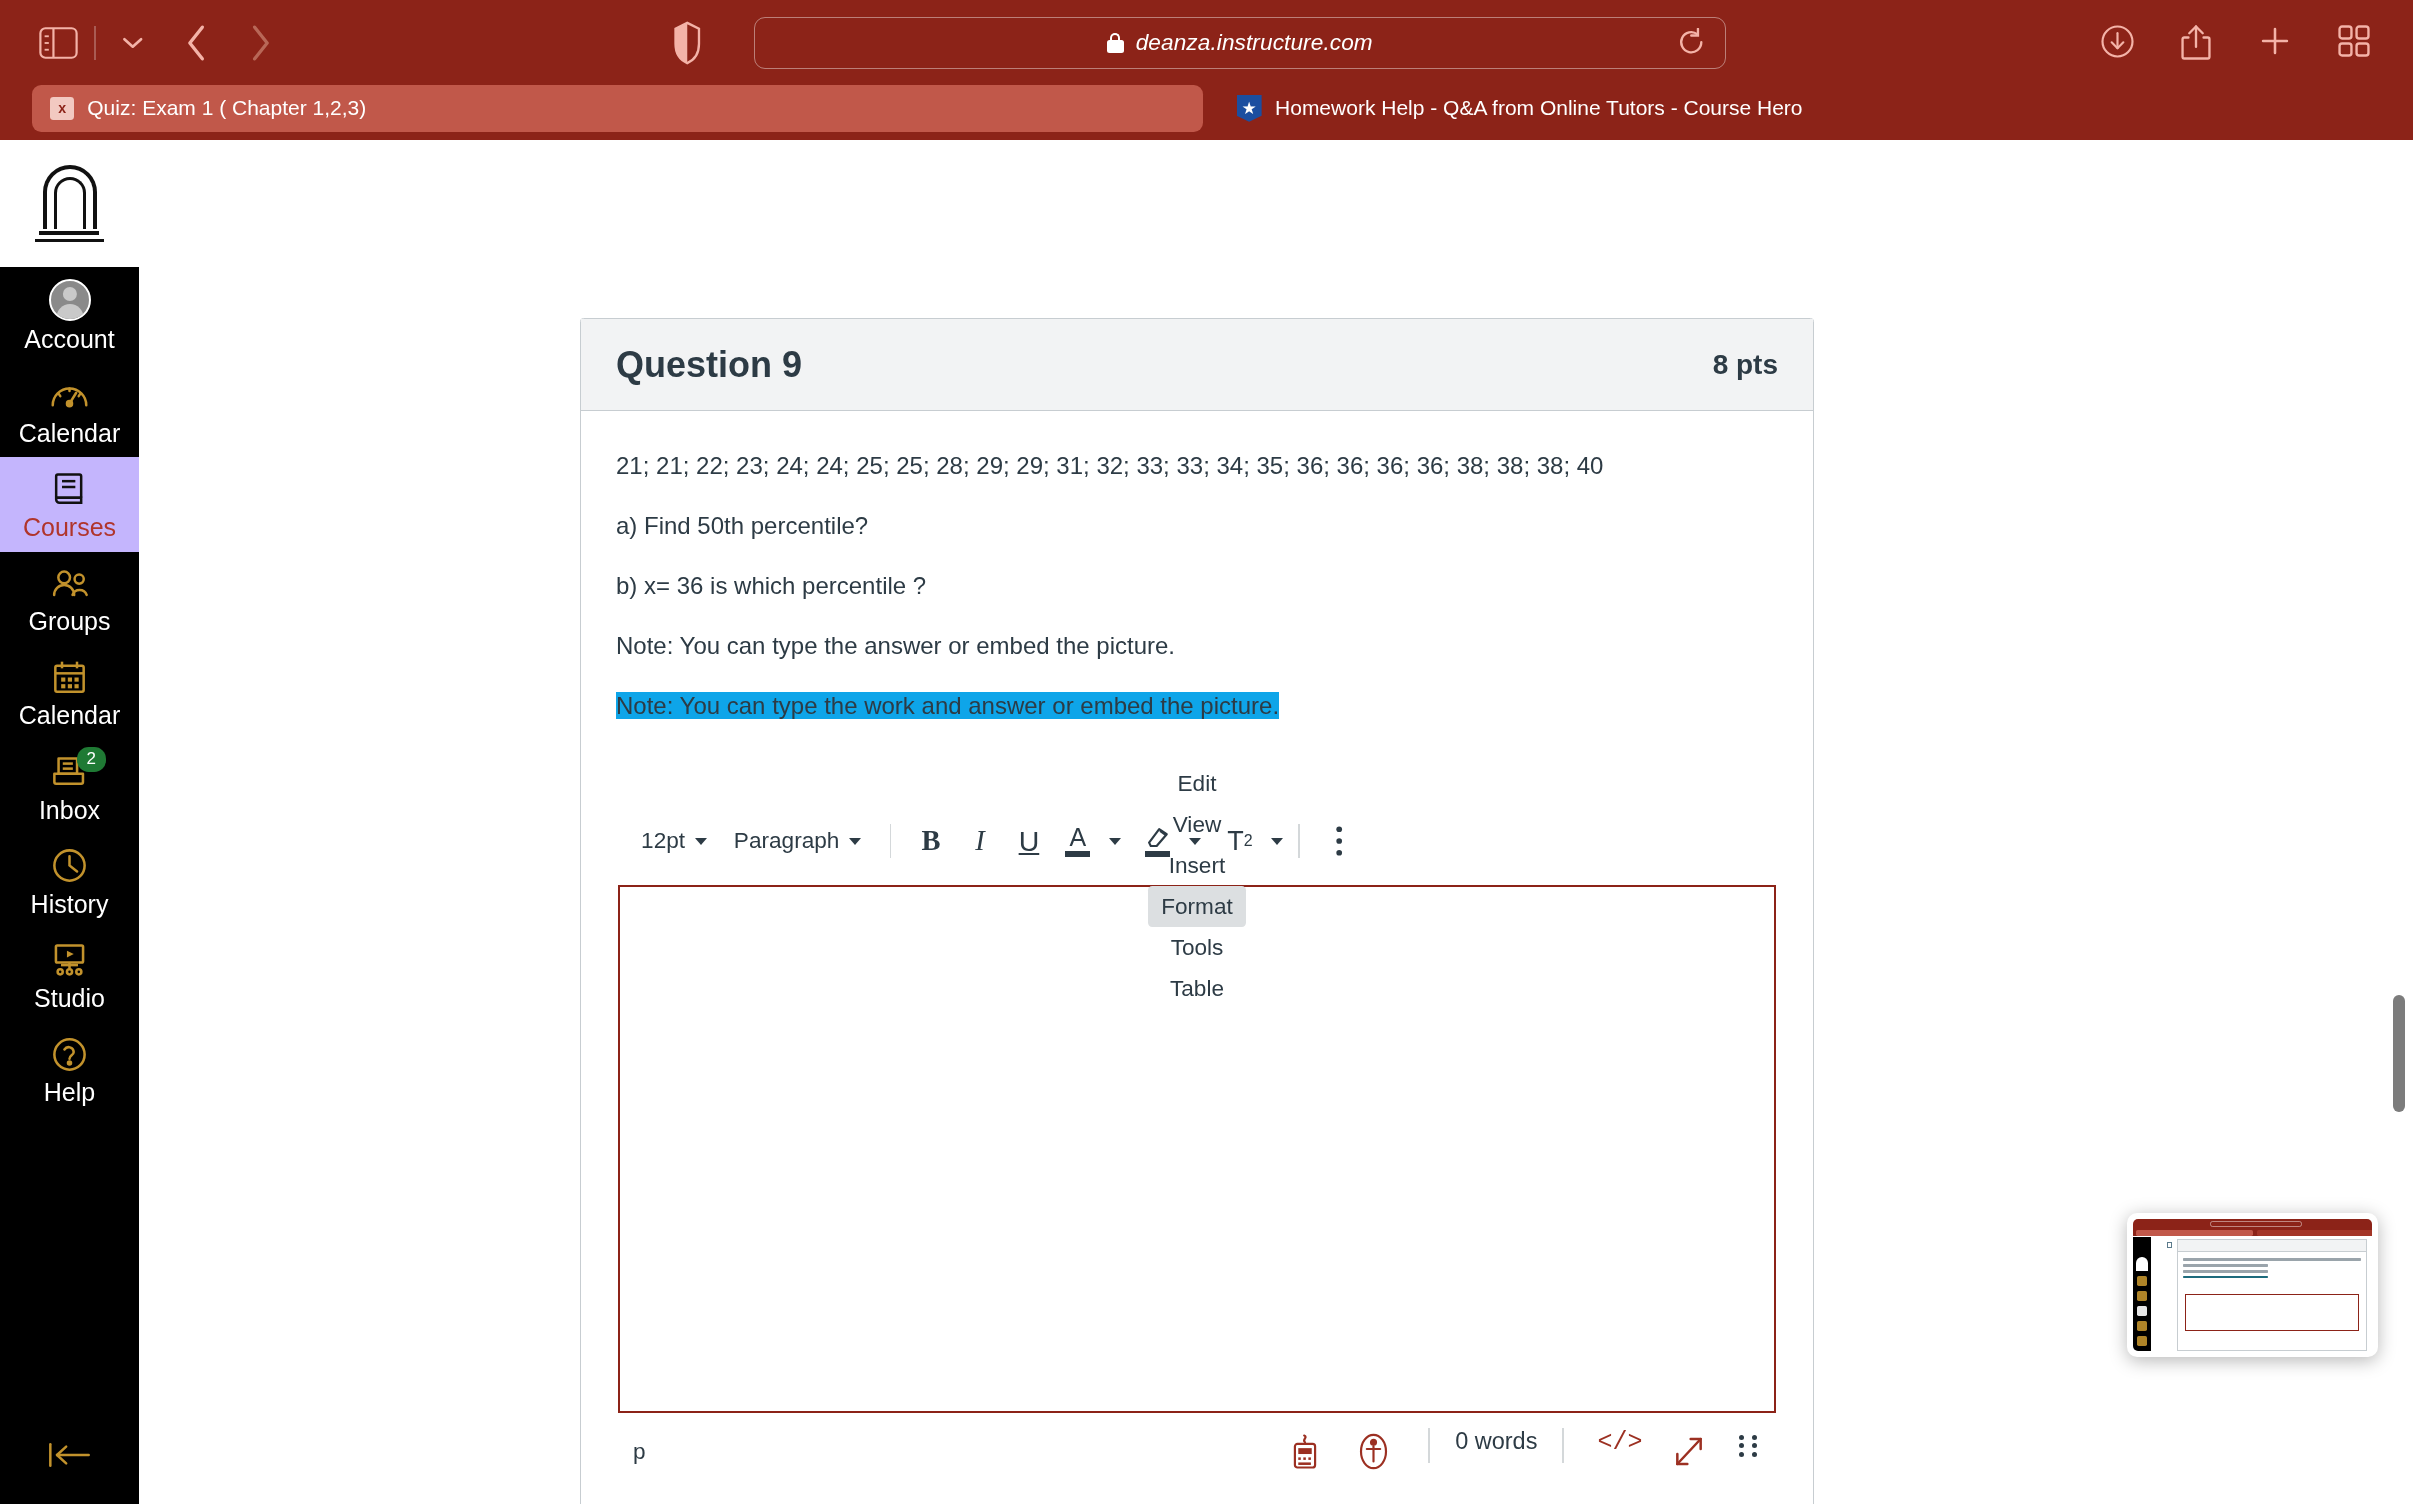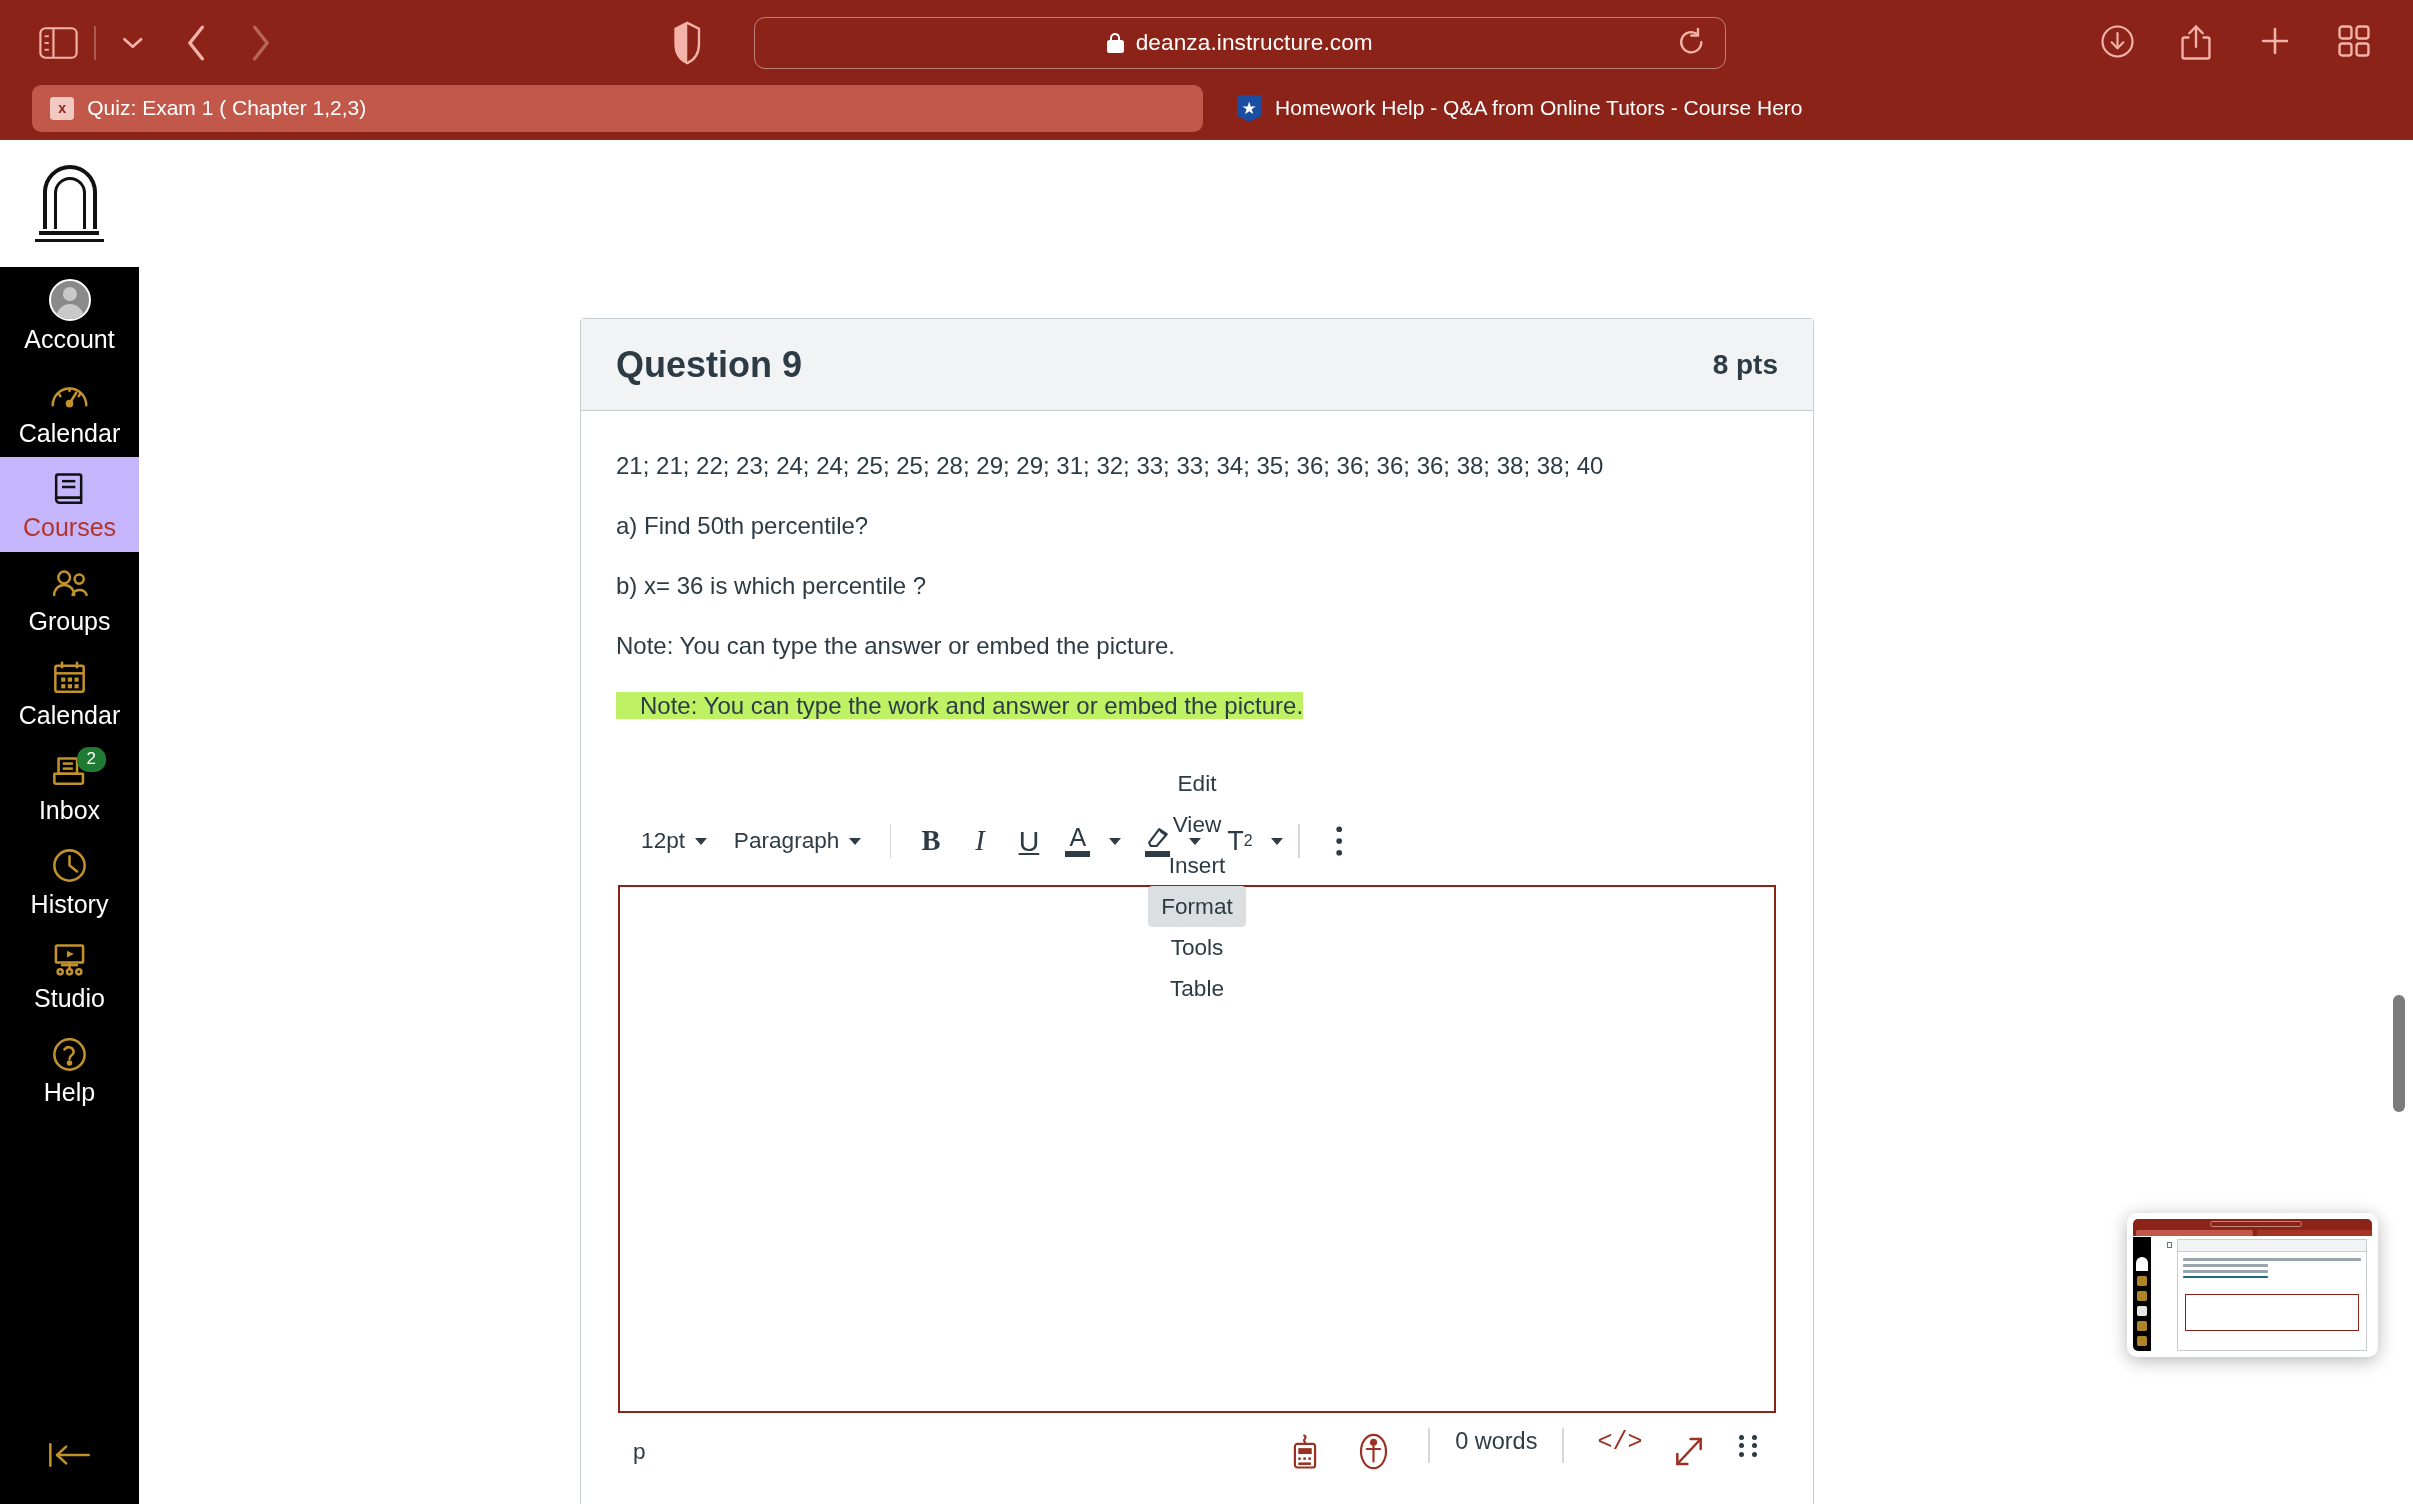--- a/index.html
+++ b/index.html
@@ -57,21 +57,21 @@
   .lock-glyph { width: 17px; height: 20px; position: relative; }
   .lock-glyph .shackle {
     position: absolute; top:0; left: 3.4px; width: 10px; height: 10px;
     border: 2.1px solid #fff; border-bottom: none;
     border-radius: 5.9px 5.9px 0 0;
   }
   .lock-glyph .body {
     position: absolute; bottom: 0; left: 0; width: 17px; height: 12.6px;
     background: #fff; border-radius: 2.5px;
   }
-  .url-text { color: #ffffff; font-size: 22.6px; letter-spacing: 0.1px; }
+  .url-text { color: #ffffff; font-size: 22.6px; letter-spacing: 0.1px; font-style: italic; }
   .reload-btn {
     position: absolute; right: 18.4px; top: 50%; transform: translateY(-50%);
     width: 30px; height: 30px; color: #f4b3a8; cursor: pointer;
   }
   .right-icons { margin-left: auto; display: flex; align-items: center; gap: 42px; padding-right: 6.7px;}
   .right-icons > div { width: 37px; height: 37px; color:#f4b3a8; cursor:pointer; }
 
   
   .tab-strip {
     height: 55px;
@@ -233,24 +233,23 @@
   .question-title { font-size: 36px; font-weight: bold; color: #2d3b45; }
   .question-pts { font-size: 28px; font-weight: bold; color: #2d3b45; }
   .question-body { padding: 37px 35px 34px; }
   .qline {
     font-size: 24px;
     color: #2d3b45;
     line-height: 1.5;
     margin-bottom: 24px;
   }
   .qline.highlight {
-    background: #bef264;
+    background: #0ea5e9;
     display: inline;
     box-decoration-break: clone;
-    padding-left: 24px;
   }
   .qline-wrap { margin-bottom: 24px; }
 
   
   .rce { margin-top: 39px; }
   .rce-menubar {
     display: flex;
     align-items: center;
     gap: 0;
     padding: 0 5px;

